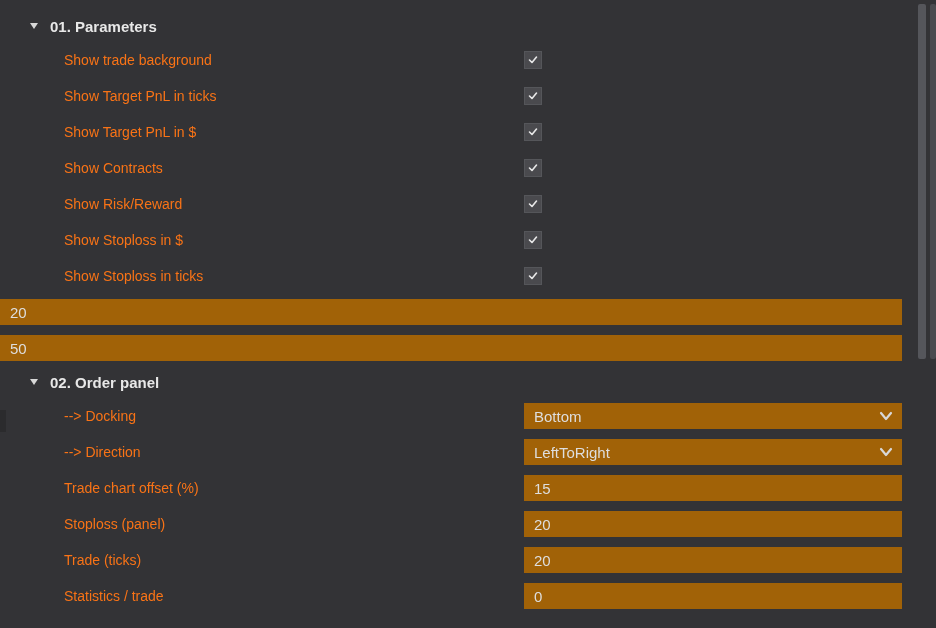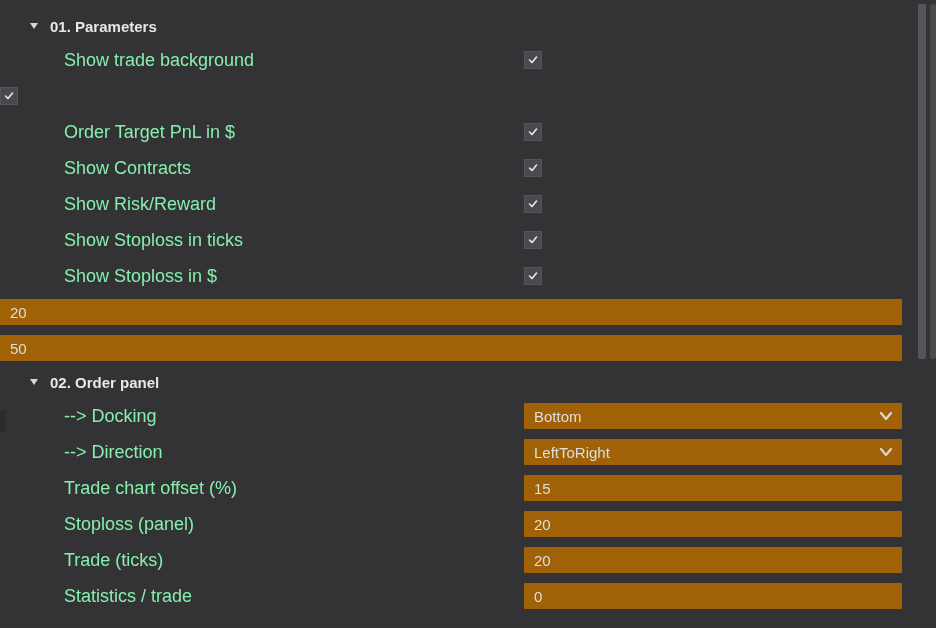--- a/index.html
+++ b/index.html
@@ -32,22 +32,22 @@
     display:inline-block;
   }
   .row{
     display:flex;
     align-items:center;
     height:36px;
   }
   .label{
     flex:0 0 460px;
     padding-left:64px;
-    color:#86efac;
-    font-size:18px;
+    color:#f97316;
+    font-size:14px;
     white-space:nowrap;
   }
   .control{
     flex:1 1 auto;
     padding-right:12px;
     display:flex;
     align-items:center;
   }
   .chk{
     width:16px;height:16px;
@@ -129,30 +129,31 @@
       <div class="label">Show trade background</div>
       <div class="control">
         <div class="chk">
           <svg width="10" height="10" viewBox="0 0 10 10">
             <path d="M1.5 5 L4 7.5 L8.5 2" stroke="#e8e8e8" stroke-width="1.6" fill="none" stroke-linecap="round" stroke-linejoin="round"></path>
           </svg>
         </div>
       </div>
     </div>
     <div class="row">
-      <div class="control">
-        <div class="chk">
-          <svg width="10" height="10" viewBox="0 0 10 10">
-            <path d="M1.5 5 L4 7.5 L8.5 2" stroke="#e8e8e8" stroke-width="1.6" fill="none" stroke-linecap="round" stroke-linejoin="round"></path>
-          </svg>
-        </div>
-      </div>
-    </div>
-    <div class="row">
-      <div class="label">Order Target PnL in $</div>
+      <div class="label">Show Target PnL in ticks</div>
+      <div class="control">
+        <div class="chk">
+          <svg width="10" height="10" viewBox="0 0 10 10">
+            <path d="M1.5 5 L4 7.5 L8.5 2" stroke="#e8e8e8" stroke-width="1.6" fill="none" stroke-linecap="round" stroke-linejoin="round"></path>
+          </svg>
+        </div>
+      </div>
+    </div>
+    <div class="row">
+      <div class="label">Show Target PnL in $</div>
       <div class="control">
         <div class="chk">
           <svg width="10" height="10" viewBox="0 0 10 10">
             <path d="M1.5 5 L4 7.5 L8.5 2" stroke="#e8e8e8" stroke-width="1.6" fill="none" stroke-linecap="round" stroke-linejoin="round"></path>
           </svg>
         </div>
       </div>
     </div>
     <div class="row">
       <div class="label">Show Contracts</div>
@@ -168,31 +169,31 @@
       <div class="label">Show Risk/Reward</div>
       <div class="control">
         <div class="chk">
           <svg width="10" height="10" viewBox="0 0 10 10">
             <path d="M1.5 5 L4 7.5 L8.5 2" stroke="#e8e8e8" stroke-width="1.6" fill="none" stroke-linecap="round" stroke-linejoin="round"></path>
           </svg>
         </div>
       </div>
     </div>
     <div class="row">
+      <div class="label">Show Stoploss in $</div>
+      <div class="control">
+        <div class="chk">
+          <svg width="10" height="10" viewBox="0 0 10 10">
+            <path d="M1.5 5 L4 7.5 L8.5 2" stroke="#e8e8e8" stroke-width="1.6" fill="none" stroke-linecap="round" stroke-linejoin="round"></path>
+          </svg>
+        </div>
+      </div>
+    </div>
+    <div class="row">
       <div class="label">Show Stoploss in ticks</div>
-      <div class="control">
-        <div class="chk">
-          <svg width="10" height="10" viewBox="0 0 10 10">
-            <path d="M1.5 5 L4 7.5 L8.5 2" stroke="#e8e8e8" stroke-width="1.6" fill="none" stroke-linecap="round" stroke-linejoin="round"></path>
-          </svg>
-        </div>
-      </div>
-    </div>
-    <div class="row">
-      <div class="label">Show Stoploss in $</div>
       <div class="control">
         <div class="chk">
           <svg width="10" height="10" viewBox="0 0 10 10">
             <path d="M1.5 5 L4 7.5 L8.5 2" stroke="#e8e8e8" stroke-width="1.6" fill="none" stroke-linecap="round" stroke-linejoin="round"></path>
           </svg>
         </div>
       </div>
     </div>
     <div class="row">
       <div class="control">

